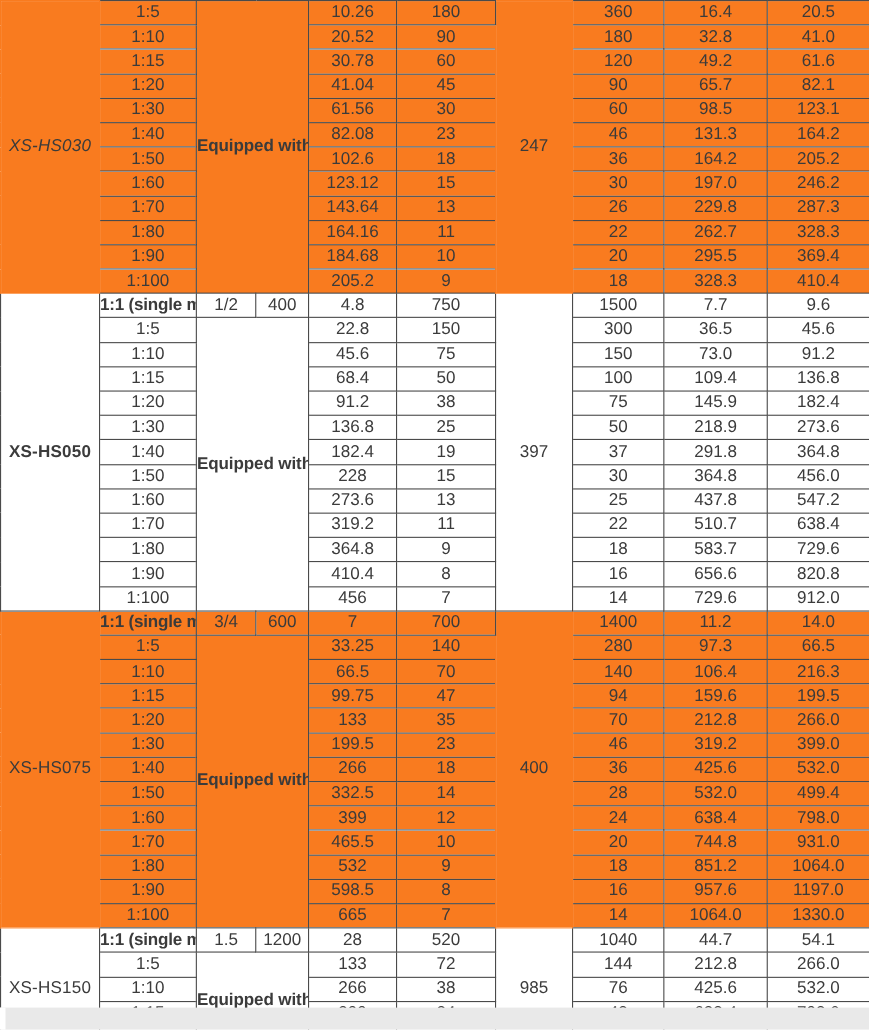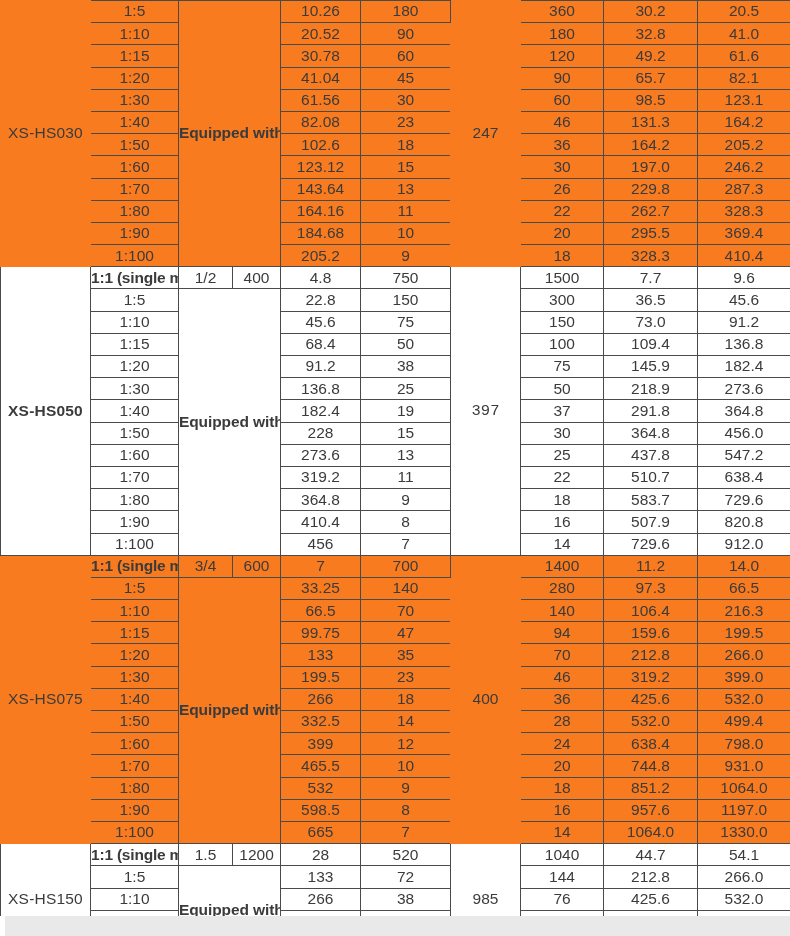--- a/index.html
+++ b/index.html
@@ -110,28 +110,28 @@
     <col style="width:48px">
     <col style="width:80px">
     <col style="width:90px">
     <col style="width:70px">
     <col style="width:83px">
     <col style="width:94px">
     <col style="width:93px">
   </colgroup>
   <tbody id="spec-body">
       <tr class="band-orange clipped">
-        <td class="model-cell edge-top" rowspan="12" style="border-color: rgb(249, 123, 31);">XS-HS030</td>
+        <td class="model-cell edge-top" rowspan="12" style="border-color: rgb(249, 123, 31); font-style: italic;">XS-HS030</td>
         <td class="">1:5</td>
         <td class="reducer-cell" colspan="2" rowspan="12">Equipped with reducer</td>
         <td>10.26</td>
         <td>180</td>
         <td class="total-cell" rowspan="12" style="border-color: rgb(249, 123, 31);">247</td>
         <td>360</td>
-        <td>30.2</td>
+        <td>16.4</td>
         <td>20.5</td>
       </tr>
       <tr class="band-orange">
         <td class="">1:10</td>
         <td>20.52</td>
         <td>90</td>
         <td>180</td>
         <td>32.8</td>
         <td>41.0</td>
       </tr>
@@ -215,21 +215,21 @@
         <td>328.3</td>
         <td>410.4</td>
       </tr>
       <tr class="band-white">
         <td class="model-cell edge-top" rowspan="13" style="border-color: rgb(74, 74, 74); font-weight: bold;">XS-HS050</td>
         <td class="single-motor-cell">1:1 (single motor)</td>
         <td class="hp-cell">1/2</td>
         <td class="rpm-cell">400</td>
         <td>4.8</td>
         <td>750</td>
-        <td class="total-cell" rowspan="13" style="border-color: rgb(74, 74, 74); font-family: Liberation Mono, monospace;">397</td>
+        <td class="total-cell" rowspan="13" style="border-color: rgb(74, 74, 74);">397</td>
         <td>1500</td>
         <td>7.7</td>
         <td>9.6</td>
       </tr>
       <tr class="band-white">
         <td class="">1:5</td>
         <td class="reducer-cell" colspan="2" rowspan="12">Equipped with reducer</td>
         <td>22.8</td>
         <td>150</td>
         <td>300</td>
@@ -306,21 +306,21 @@
         <td>9</td>
         <td>18</td>
         <td>583.7</td>
         <td>729.6</td>
       </tr>
       <tr class="band-white">
         <td class="">1:90</td>
         <td>410.4</td>
         <td>8</td>
         <td>16</td>
-        <td>507.9</td>
+        <td>656.6</td>
         <td>820.8</td>
       </tr>
       <tr class="band-white">
         <td class="">1:100</td>
         <td>456</td>
         <td>7</td>
         <td>14</td>
         <td>729.6</td>
         <td>912.0</td>
       </tr>

